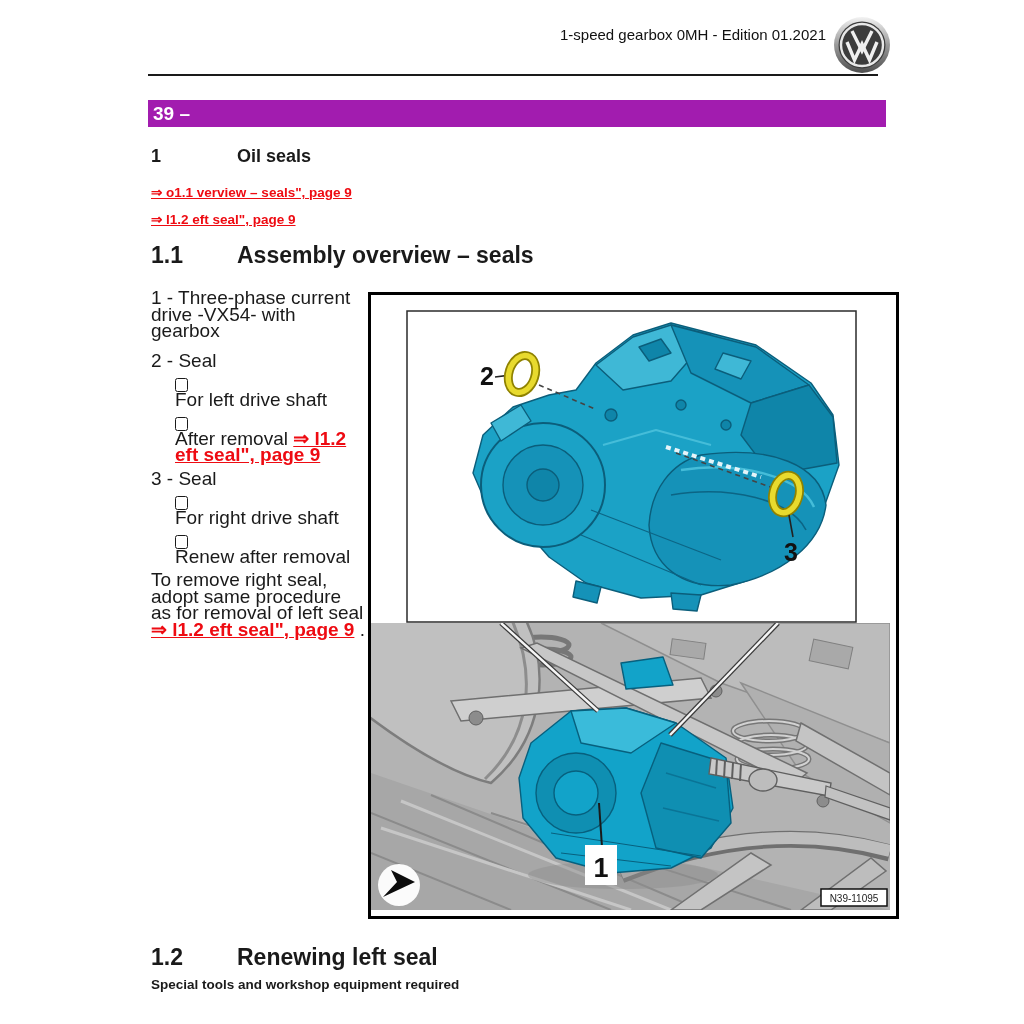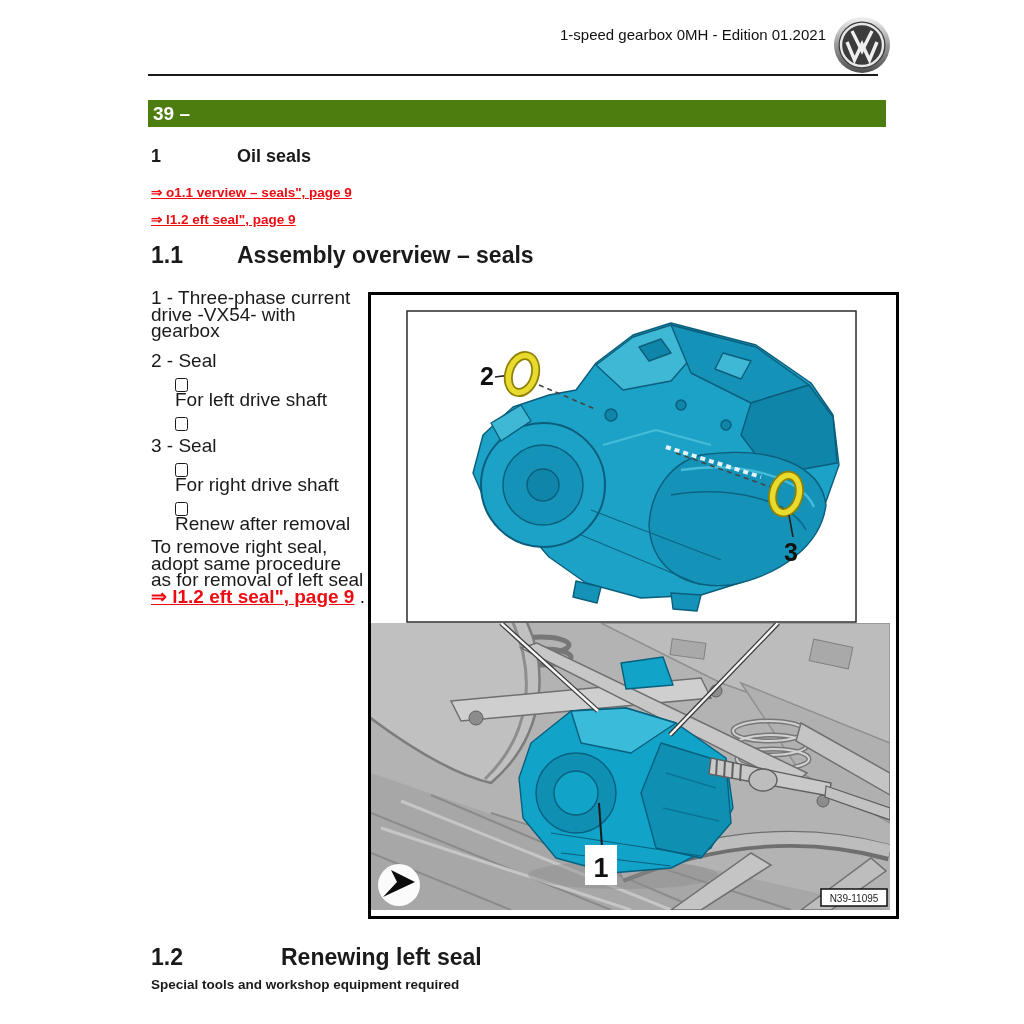--- a/index.html
+++ b/index.html
@@ -6,21 +6,21 @@
   body{width:1024px;height:1024px;background:#ffffff;font-family:"Liberation Sans",sans-serif;color:#1a1a1a;position:relative;overflow:hidden;}
   .abs{position:absolute;}
 
   
   .header-text{top:24px;right:198px;text-align:right;font-size:15px;line-height:22px;color:#111;}
   .arrow-right{display:inline-block;width:0;height:0;border-left:9px solid #111;border-top:5px solid transparent;border-bottom:5px solid transparent;margin-left:5px;position:relative;top:1px;}
   .logo{top:15px;left:832px;width:60px;height:60px;}
   .header-rule{top:74px;left:148px;width:730px;border-top:2px solid #1a1a1a;}
 
   
-  .chapter-bar{top:100px;left:148px;width:738px;height:27px;background:#4d7c0f;color:#fff;display:flex;align-items:center;font-size:19px;font-weight:bold;}
+  .chapter-bar{top:100px;left:148px;width:738px;height:27px;background:#a21caf;color:#fff;display:flex;align-items:center;font-size:19px;font-weight:bold;}
   .chapter-bar .num{width:84px;padding-left:5px;flex:none;}
 
   
   .h-sec{left:151px;display:flex;font-weight:bold;font-size:18px;}
   .h-sec .num{width:86px;flex:none;}
   .h-sec.small{font-size:23px;}
 
   a.redlink{color:#ee0b12;font-weight:bold;text-decoration:underline;cursor:pointer;}
   .link-row{left:151px;font-size:13.5px;}
 
@@ -87,20 +87,21 @@
 <div class="abs legend">
   <p>1 - Three-phase current drive -VX54- with gearbox</p>
 
   <p class="item-title">2 - Seal</p>
   <div class="bullet">
     <span class="cb"></span>
     <span>For left drive shaft</span>
   </div>
   <div class="bullet">
     <span class="cb"></span>
+    <span><span>After removal </span><a class="redlink">⇒ l1.2 eft seal", page 9</a></span>
   </div>
 
   <p class="item-title">3 - Seal</p>
   <div class="bullet">
     <span class="cb"></span>
     <span>For right drive shaft</span>
   </div>
   <div class="bullet">
     <span class="cb"></span>
     <span>Renew after removal</span>
@@ -234,18 +235,18 @@
       <polygon points="12,274 44,259 20,247 26,259" fill="#0c0c0c"></polygon>
     </g>
 
     <g>
       <rect x="450" y="266" width="66" height="17" fill="#ffffff" stroke="#111" stroke-width="1.5"></rect>
       <text x="483" y="278.5" font-size="10" fill="#222" text-anchor="middle" font-family="Liberation Sans, sans-serif">N39-11095</text>
     </g>
   </svg>
 </div>
 
-<div class="abs h-sec small" style="top:944px;gap:44px;">
+<div class="abs h-sec small" style="top:944px;">
   <span class="num">1.2</span>
   <span>Renewing left seal</span>
 </div>
 
 <div class="abs special">Special tools and workshop equipment required</div>
 
 </body></html>

